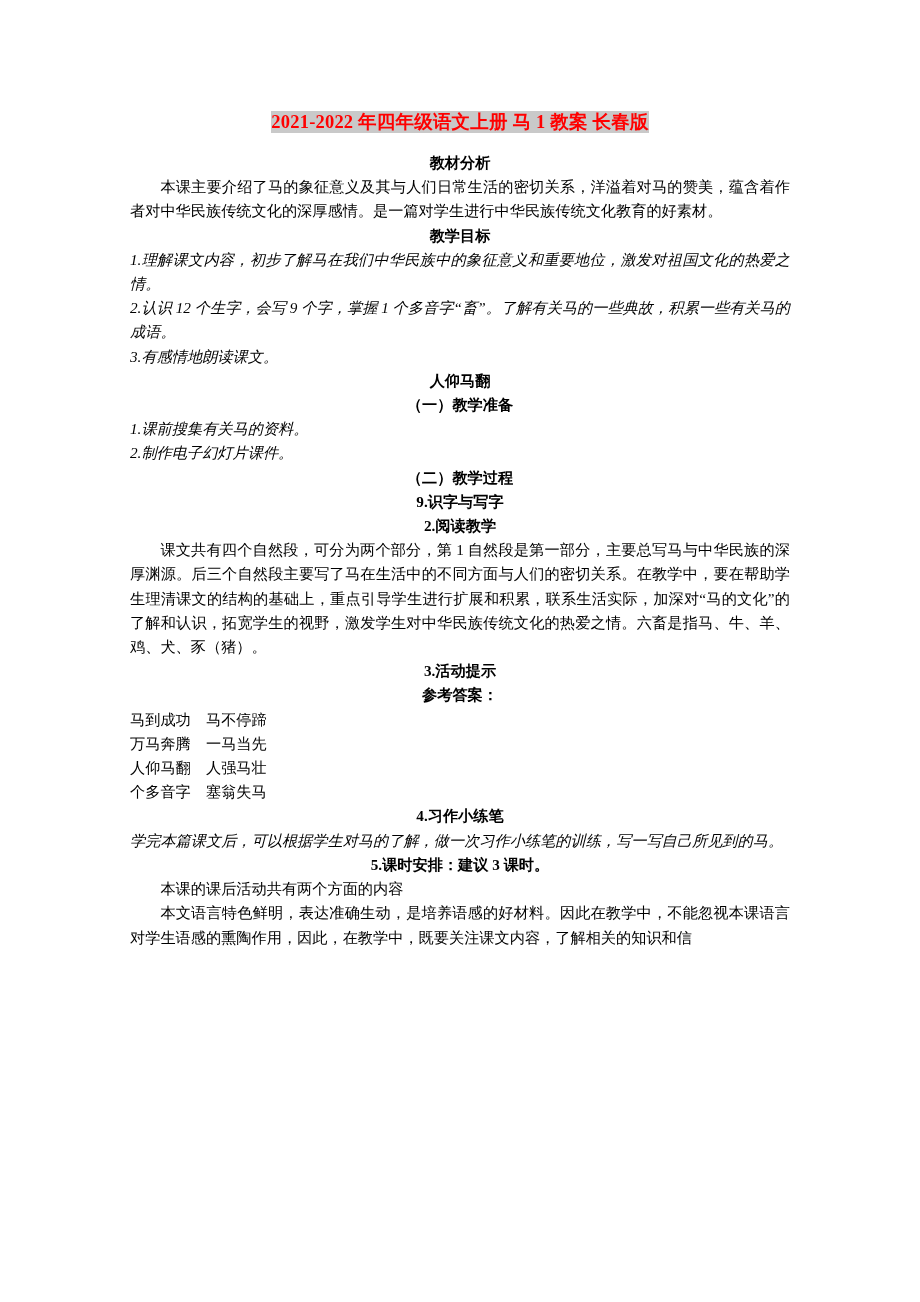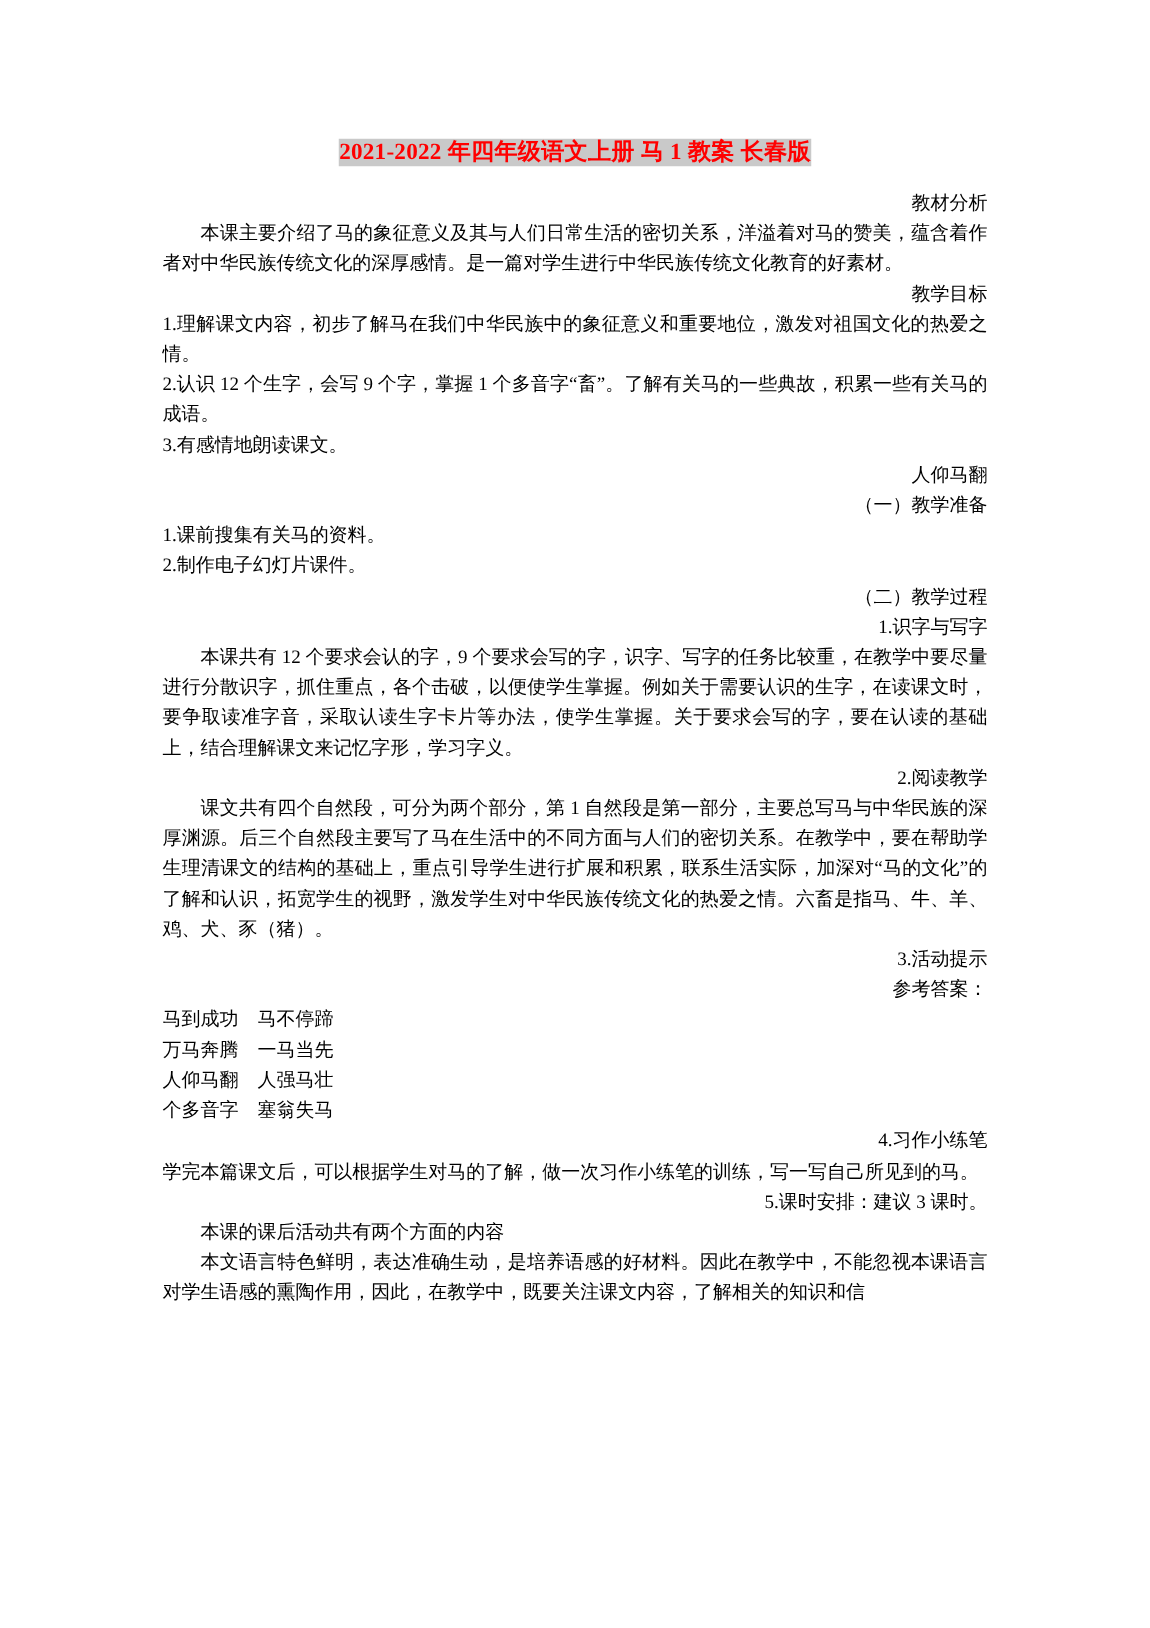--- a/index.html
+++ b/index.html
@@ -44,28 +44,29 @@
   p {
     margin: 0;
     font-size: 15.2px;
     line-height: 24.2px;
     text-align: justify;
     text-justify: inter-ideograph;
     white-space: pre-wrap;
     word-break: break-all;
   }
   p.heading {
-    font-weight: normal;
-    text-align: right;
+    font-weight: bold;
+    text-align: center;
   }
   p.indent2 {
     text-indent: 2em;
   }
   p.plain {
     text-align: justify;
+    font-style: italic;
   }
   p.flow {
     text-indent: 2em;
   }
   .idiom-row {
     font-size: 15.2px;
     line-height: 24.2px;
     white-space: pre;
   }
 </style>
@@ -87,22 +88,21 @@
     <p class="plain">1.理解课文内容，初步了解马在我们中华民族中的象征意义和重要地位，激发对祖国文化的热爱之情。</p>
     <p class="plain">2.认识 12 个生字，会写 9 个字，掌握 1 个多音字“畜”。了解有关马的一些典故，积累一些有关马的成语。</p>
     <p class="plain">3.有感情地朗读课文。</p>
 
     <p class="heading">人仰马翻</p>
     <p class="heading">（一）教学准备</p>
     <p class="plain">1.课前搜集有关马的资料。</p>
     <p class="plain">2.制作电子幻灯片课件。</p>
     <p class="heading">（二）教学过程</p>
 
-    <p class="heading">1.识字与写字</p>
-    <p class="flow">本课共有 12 个要求会认的字，9 个要求会写的字，识字、写字的任务比较重，在教学中要尽量进行分散识字，抓住重点，各个击破，以便使学生掌握。例如关于需要认识的生字，在读课文时，要争取读准字音，采取认读生字卡片等办法，使学生掌握。关于要求会写的字，要在认读的基础上，结合理解课文来记忆字形，学习字义。</p>
+    <p class="heading">9.识字与写字</p>
 
     <p class="heading">2.阅读教学</p>
     <p class="flow">课文共有四个自然段，可分为两个部分，第 1 自然段是第一部分，主要总写马与中华民族的深厚渊源。后三个自然段主要写了马在生活中的不同方面与人们的密切关系。在教学中，要在帮助学生理清课文的结构的基础上，重点引导学生进行扩展和积累，联系生活实际，加深对“马的文化”的了解和认识，拓宽学生的视野，激发学生对中华民族传统文化的热爱之情。六畜是指马、牛、羊、鸡、犬、豕（猪）。</p>
 
     <p class="heading">3.活动提示</p>
 
     <p class="heading">参考答案：</p>
     <div class="idiom-row">马到成功　马不停蹄</div>
     <div class="idiom-row">万马奔腾　一马当先</div>
     <div class="idiom-row">人仰马翻　人强马壮</div>

